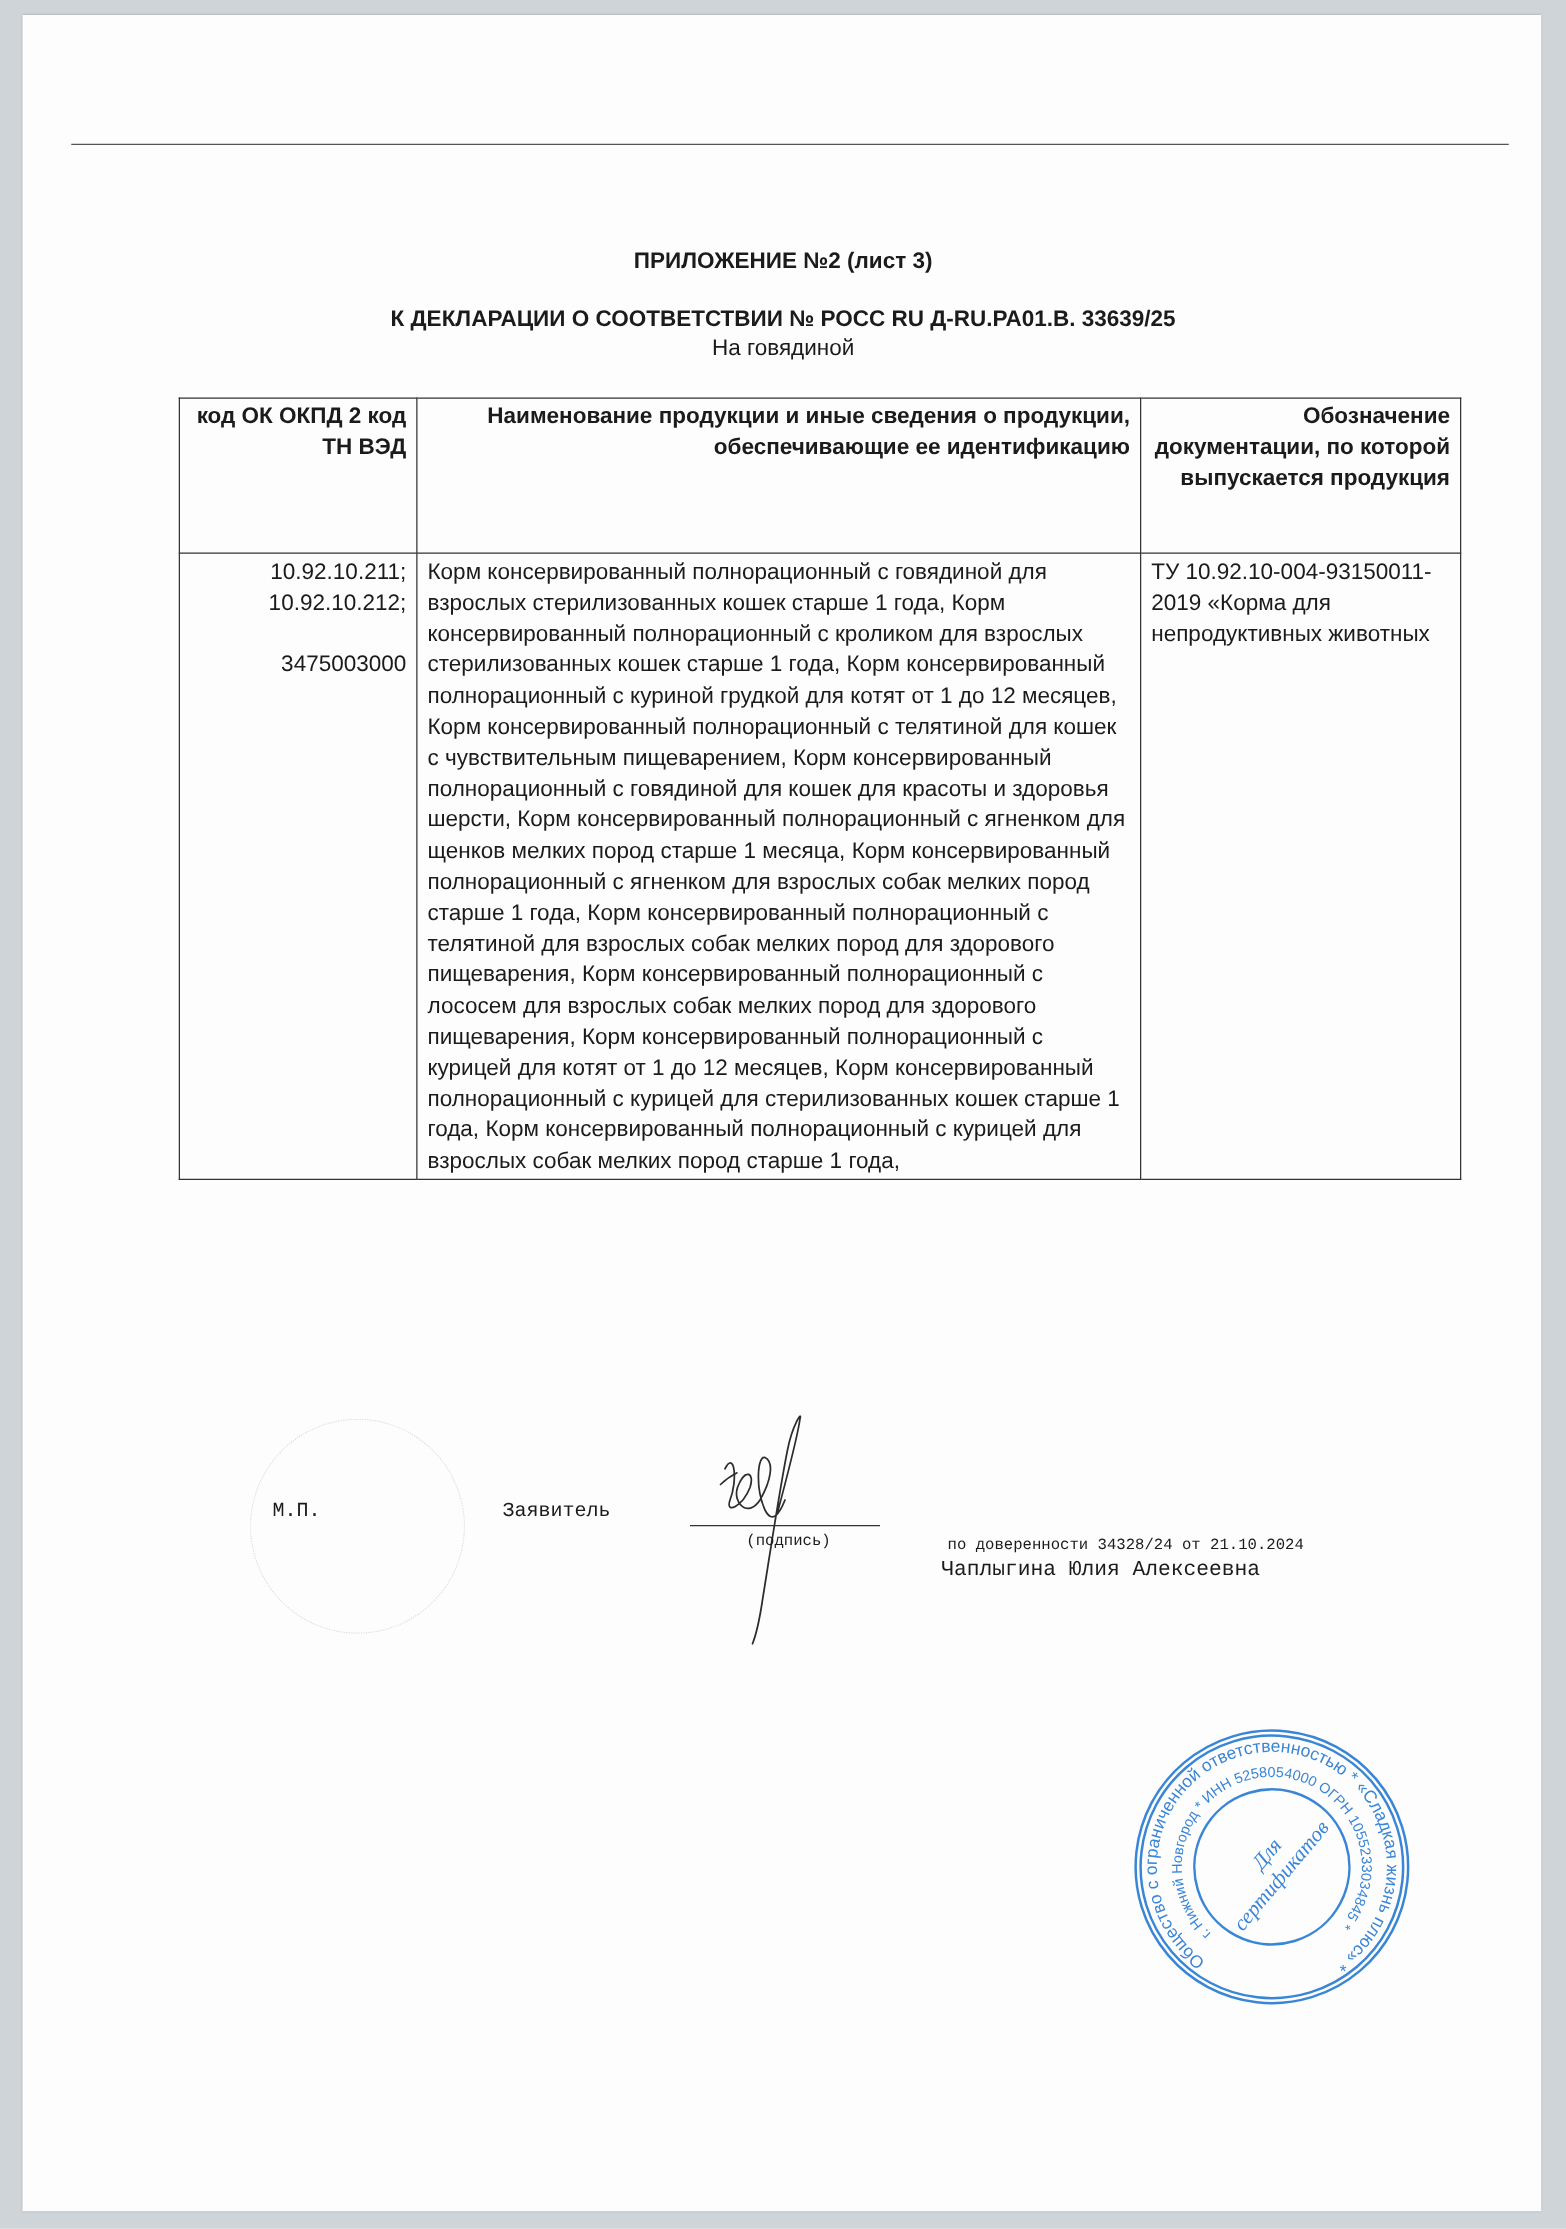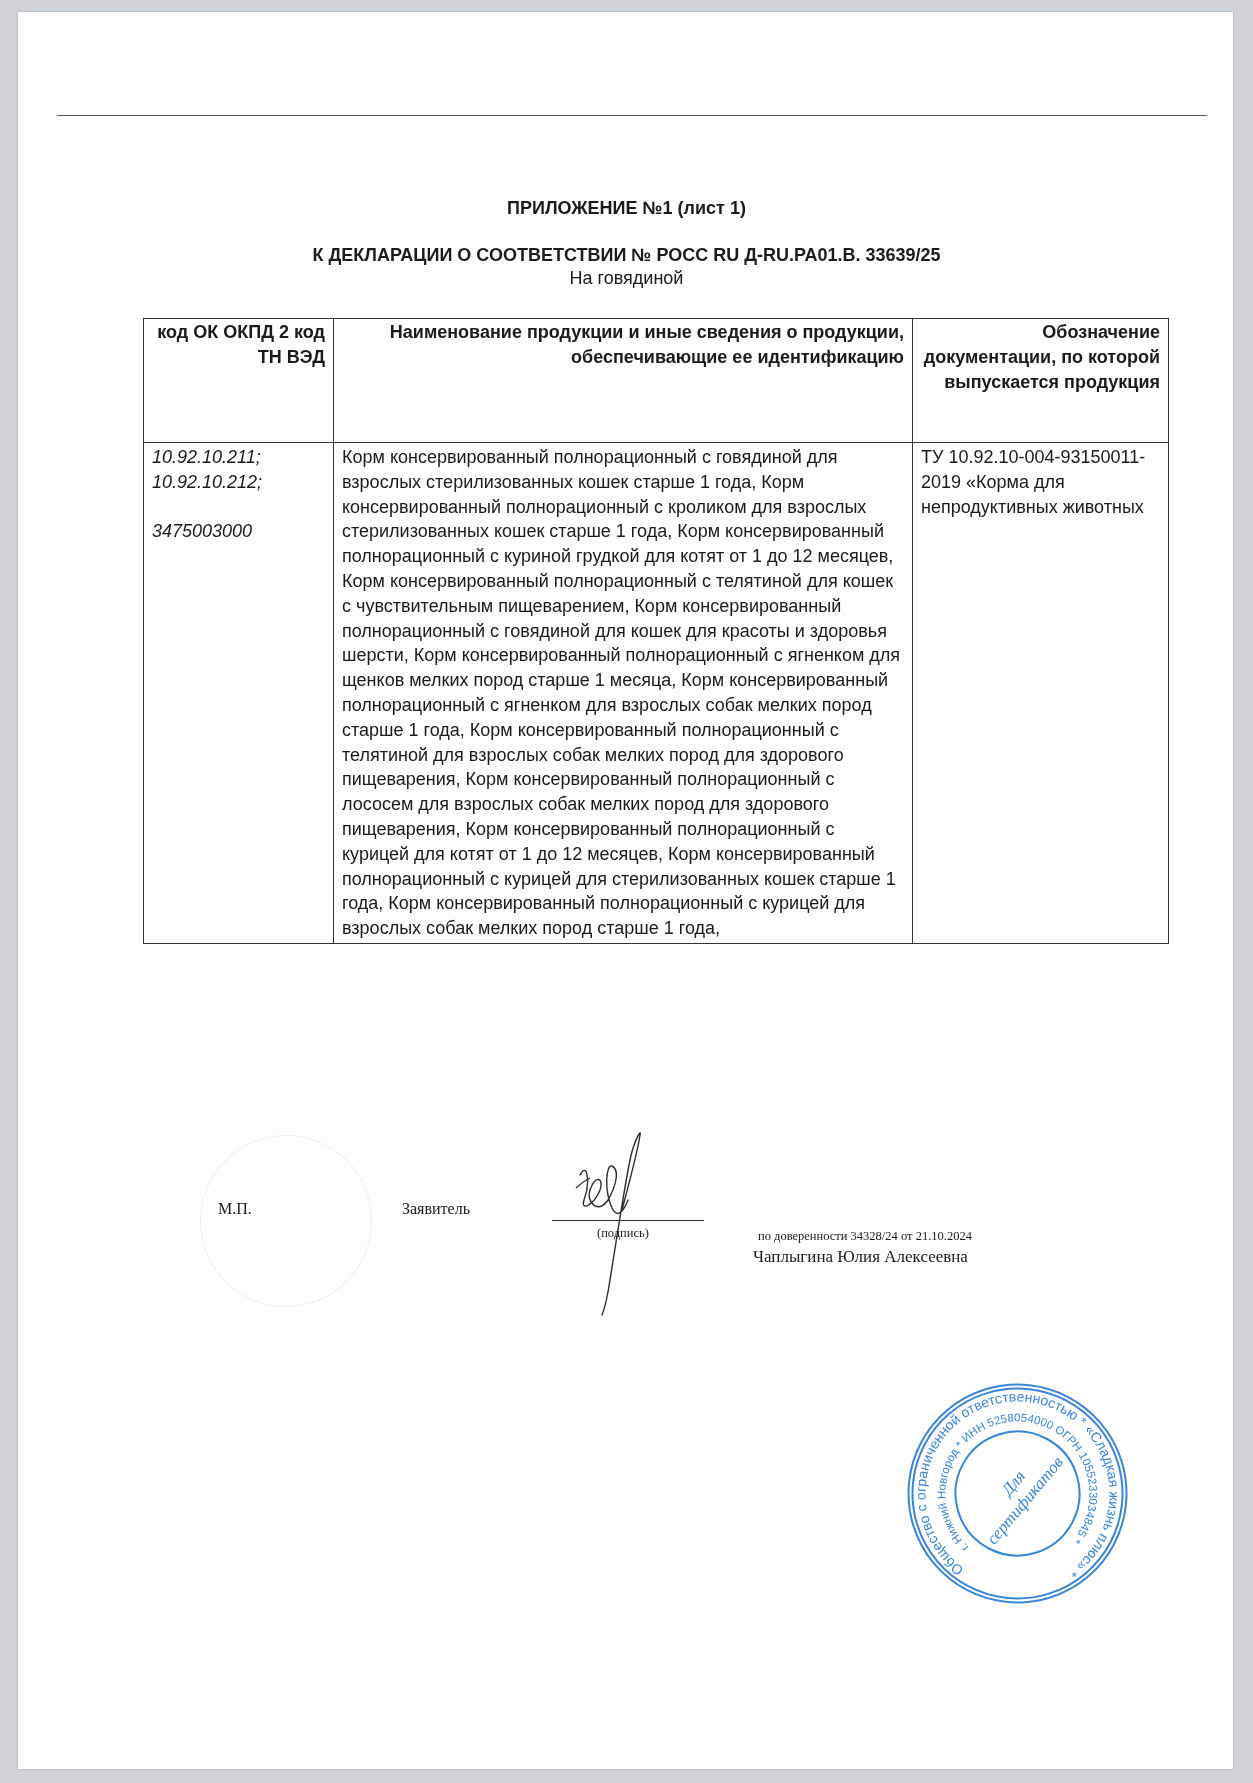--- a/index.html
+++ b/index.html
@@ -30,42 +30,42 @@
     position: absolute; left: 143px; top: 318px;
     width: 1025px; border-collapse: collapse; table-layout: fixed;
     font-size: 18px;
   }
   table.decl td, table.decl th {
     border: 1.3px solid #333; vertical-align: top; padding: 2px 8px;
     line-height: 24.8px;
   }
   table.decl th { font-weight: bold; text-align: right; height: 120px; padding-top: 1px; }
   col.c1 { width: 190px; } col.c2 { width: 579px; } col.c3 { width: 256px; }
-  td.codes { text-align: left; font-style: italic; }
+  td.codes { text-align: right; }
   td.docs { text-align: left; }
   td.names { text-align: left; padding-left: 10px; }
   .gap { height: 24.8px; }
-  .sig-area { position: absolute; font-family: Liberation Serif, serif; }
+  .sig-area { position: absolute; font-family: Liberation Mono, monospace; }
   .mp { left: 218px; top: 1200px; font-size: 16px; }
   .applicant { left: 402px; top: 1200px; font-size: 16px; }
   .sig-line { position: absolute; left: 552px; top: 1220px; width: 152px; border-top: 1.3px solid #333; }
   .sig-caption { left: 597px; top: 1226px; font-size: 12.5px; }
   .signer { left: 753px; top: 1199px; font-size: 17px; margin-top: 48px; }
   .proxy { left: 758px; top: 1229px; font-size: 12.5px; }
   .signature-svg { position: absolute; left: 560px; top: 1130px; }
   .mp-stamp-ghost { position: absolute; left: 200px; top: 1135px; width: 170px; height: 170px; border-radius: 50%; border: 1px dotted rgba(160,160,160,0.35); }
   .stamp { position: absolute; left: 905px; top: 1381px; }
 </style>
 </head>
 <body>
 
 <div class="page"></div>
 <div class="top-rule"></div>
 
-<div class="title" style="top:198px">ПРИЛОЖЕНИЕ №1 (лист 1)</div>
+<div class="title" style="top:198px">ПРИЛОЖЕНИЕ №2 (лист 3)</div>
 <div class="title" style="top:245px">К ДЕКЛАРАЦИИ О СООТВЕТСТВИИ № РОСС RU Д-RU.РА01.В. 33639/25</div>
 <div class="subtitle" style="top:268px">На говядиной</div>
 
 <table class="decl">
   <colgroup>
       <col class="c1">
       <col class="c2">
       <col class="c3">
     </colgroup>
   <thead>

